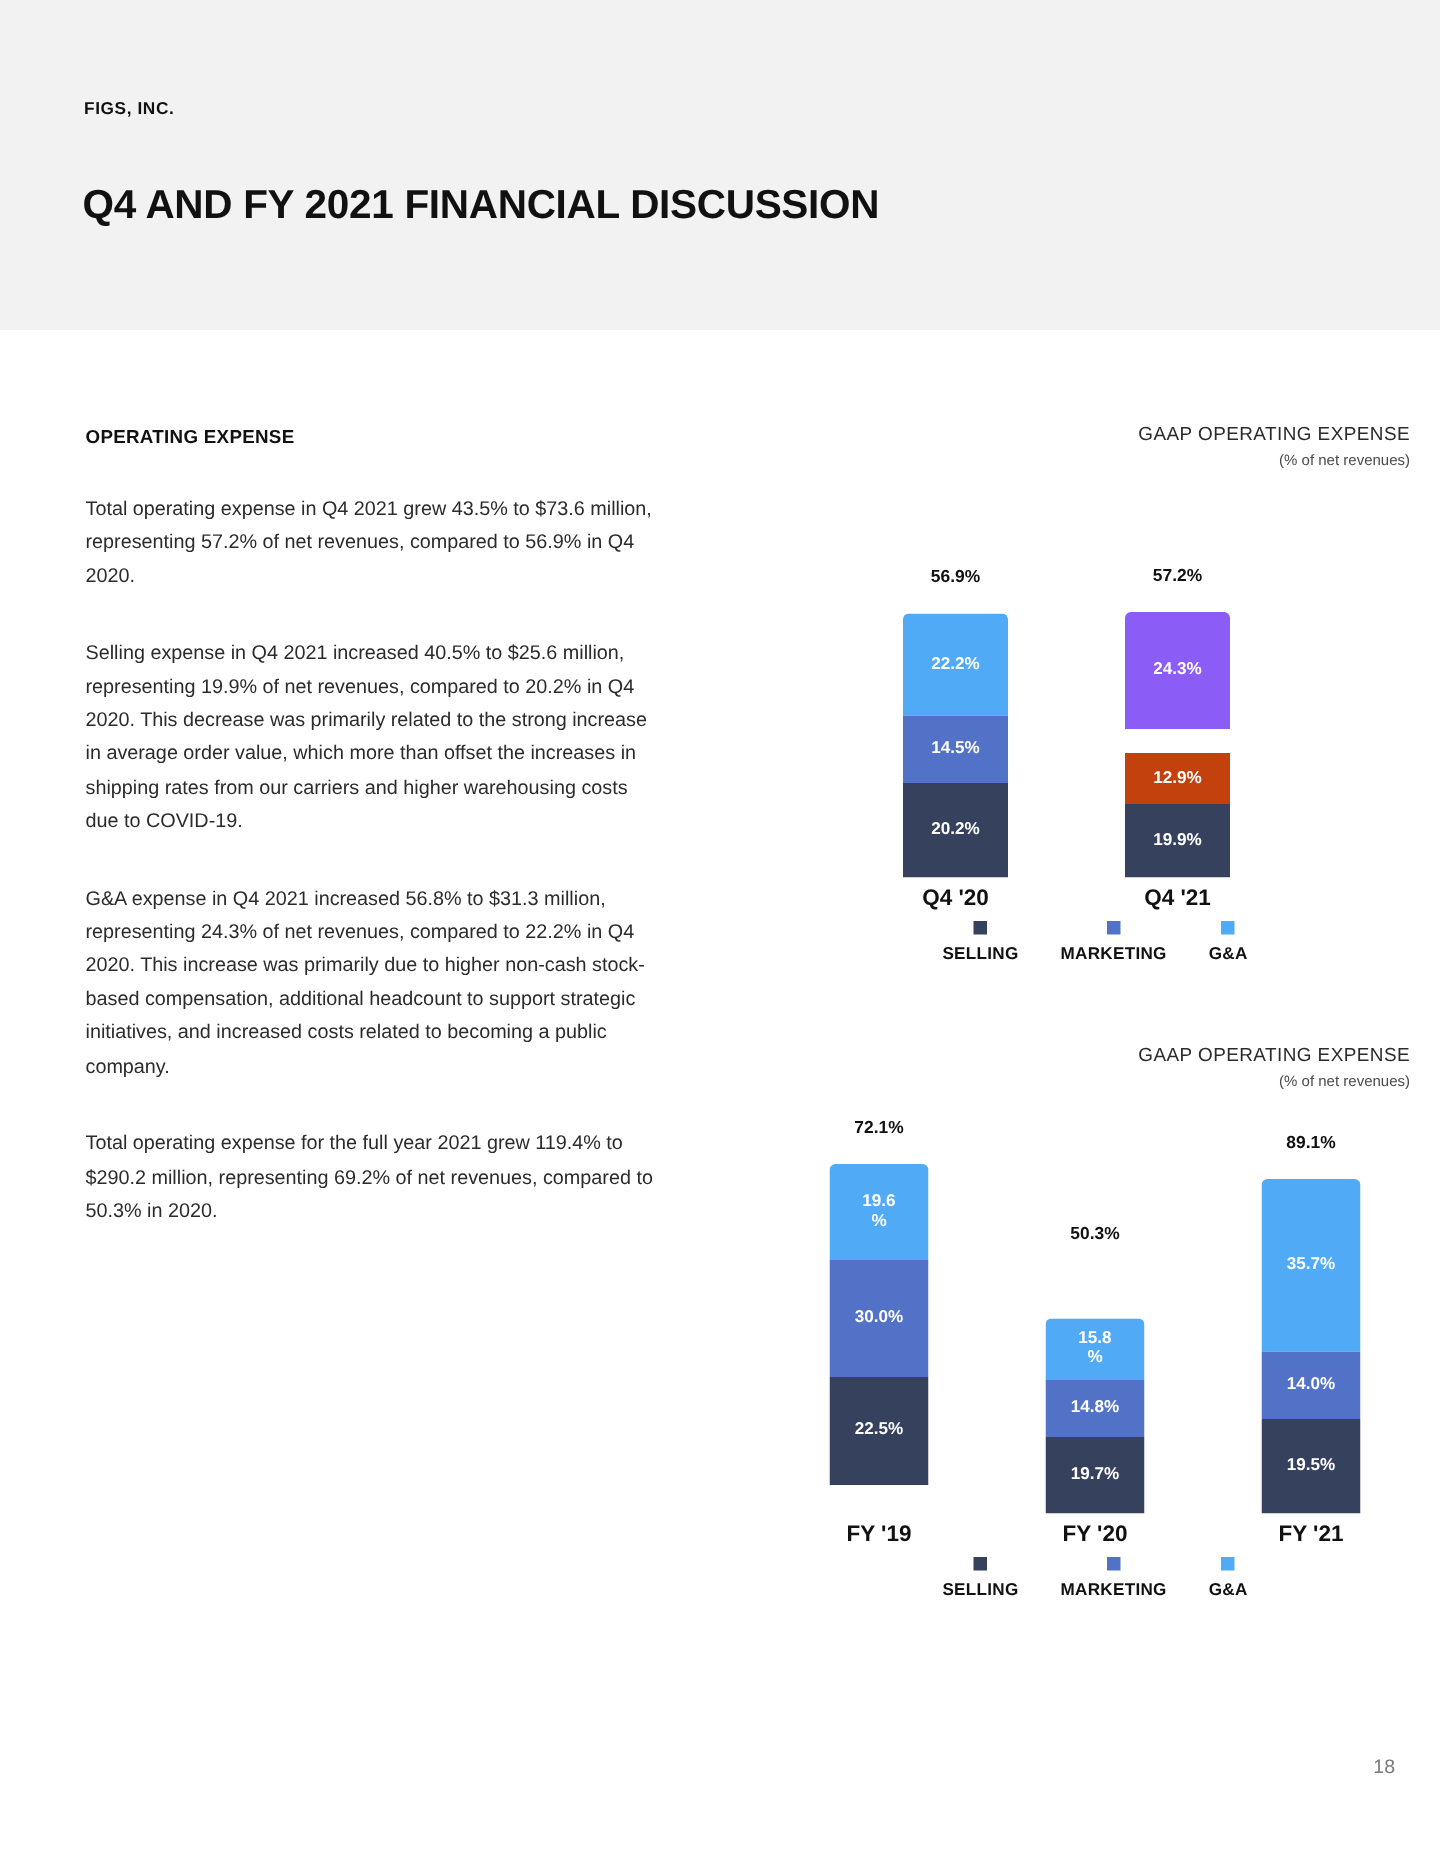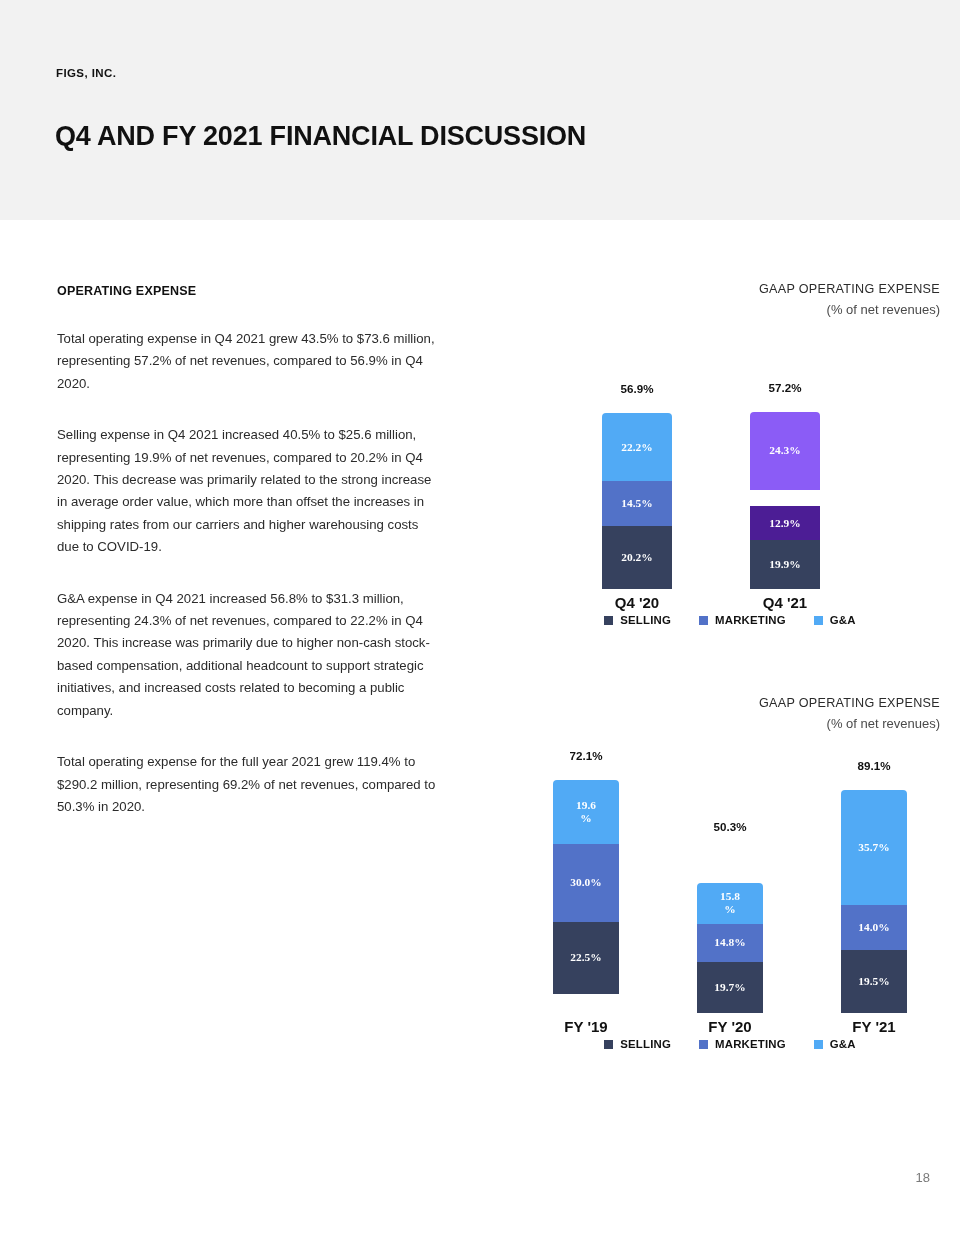--- a/index.html
+++ b/index.html
@@ -69,21 +69,21 @@
 
   .chart-title {
     text-align: right;
     font-size: 12.6px;
     letter-spacing: 0.3px;
     color: #2b2b2b;
     margin: 0;
   }
   .chart-subtitle {
     text-align: right;
-    font-size: 13px;
+    font-size: 10px;
     color: #4a4a4a;
     margin: 6px 0 0 0;
   }
 
   .plot {
     position: relative;
     margin-top: 10px;
   }
   .bars {
     position: absolute;
@@ -119,21 +119,21 @@
     display: flex;
     align-items: center;
     justify-content: center;
     color: #ffffff;
     font-size: 11.4px;
     font-weight: bold;
     line-height: 13px;
     text-align: center;
     box-sizing: border-box;
   }
-  .seg-label-wrap { width: 100%; font-family: Liberation Serif, serif; }
+  .seg-label-wrap { width: 100%; }
   .bar-cat {
     position: absolute;
     left: 0;
     width: 100%;
     text-align: center;
     font-size: 15px;
     font-weight: bold;
     color: #111111;
   }
 
@@ -142,20 +142,21 @@
     left: 0;
     width: 100%;
     display: flex;
     justify-content: center;
     gap: 28px;
   }
   .legend-item {
     display: flex;
     align-items: center;
     gap: 7px;
+    flex-direction: column;
   }
   .legend-swatch {
     width: 9px;
     height: 9px;
     display: inline-block;
   }
   .legend-label {
     font-size: 11.4px;
     font-weight: bold;
     letter-spacing: 0.2px;
@@ -204,21 +205,21 @@
             </div>
           </div>
           <div class="bar-cat" style="bottom: -22px;">Q4 '20</div>
         </div>
         <div class="bar-group" style="left: 230px; width: 70px; height: 177.32px;">
           <div class="bar-total" style="bottom: 195.32px;">57.2%</div>
           <div class="stack" style="height: 177.32px;">
             <div class="seg" style="height: 92px; background: #8b5cf6;">
               <span class="seg-label-wrap">24.3%</span>
             </div>
-            <div class="seg" style="height: 39.99px; background: #4c1d95; margin-top: 16px;">
+            <div class="seg" style="height: 39.99px; background: #c2410c; margin-top: 16px;">
               <span class="seg-label-wrap">12.9%</span>
             </div>
             <div class="seg" style="height: 57px; background: rgb(54, 65, 94);">
               <span class="seg-label-wrap">19.9%</span>
             </div>
           </div>
           <div class="bar-cat" style="bottom: -22px;">Q4 '21</div>
         </div>
       </div>
   </div>

